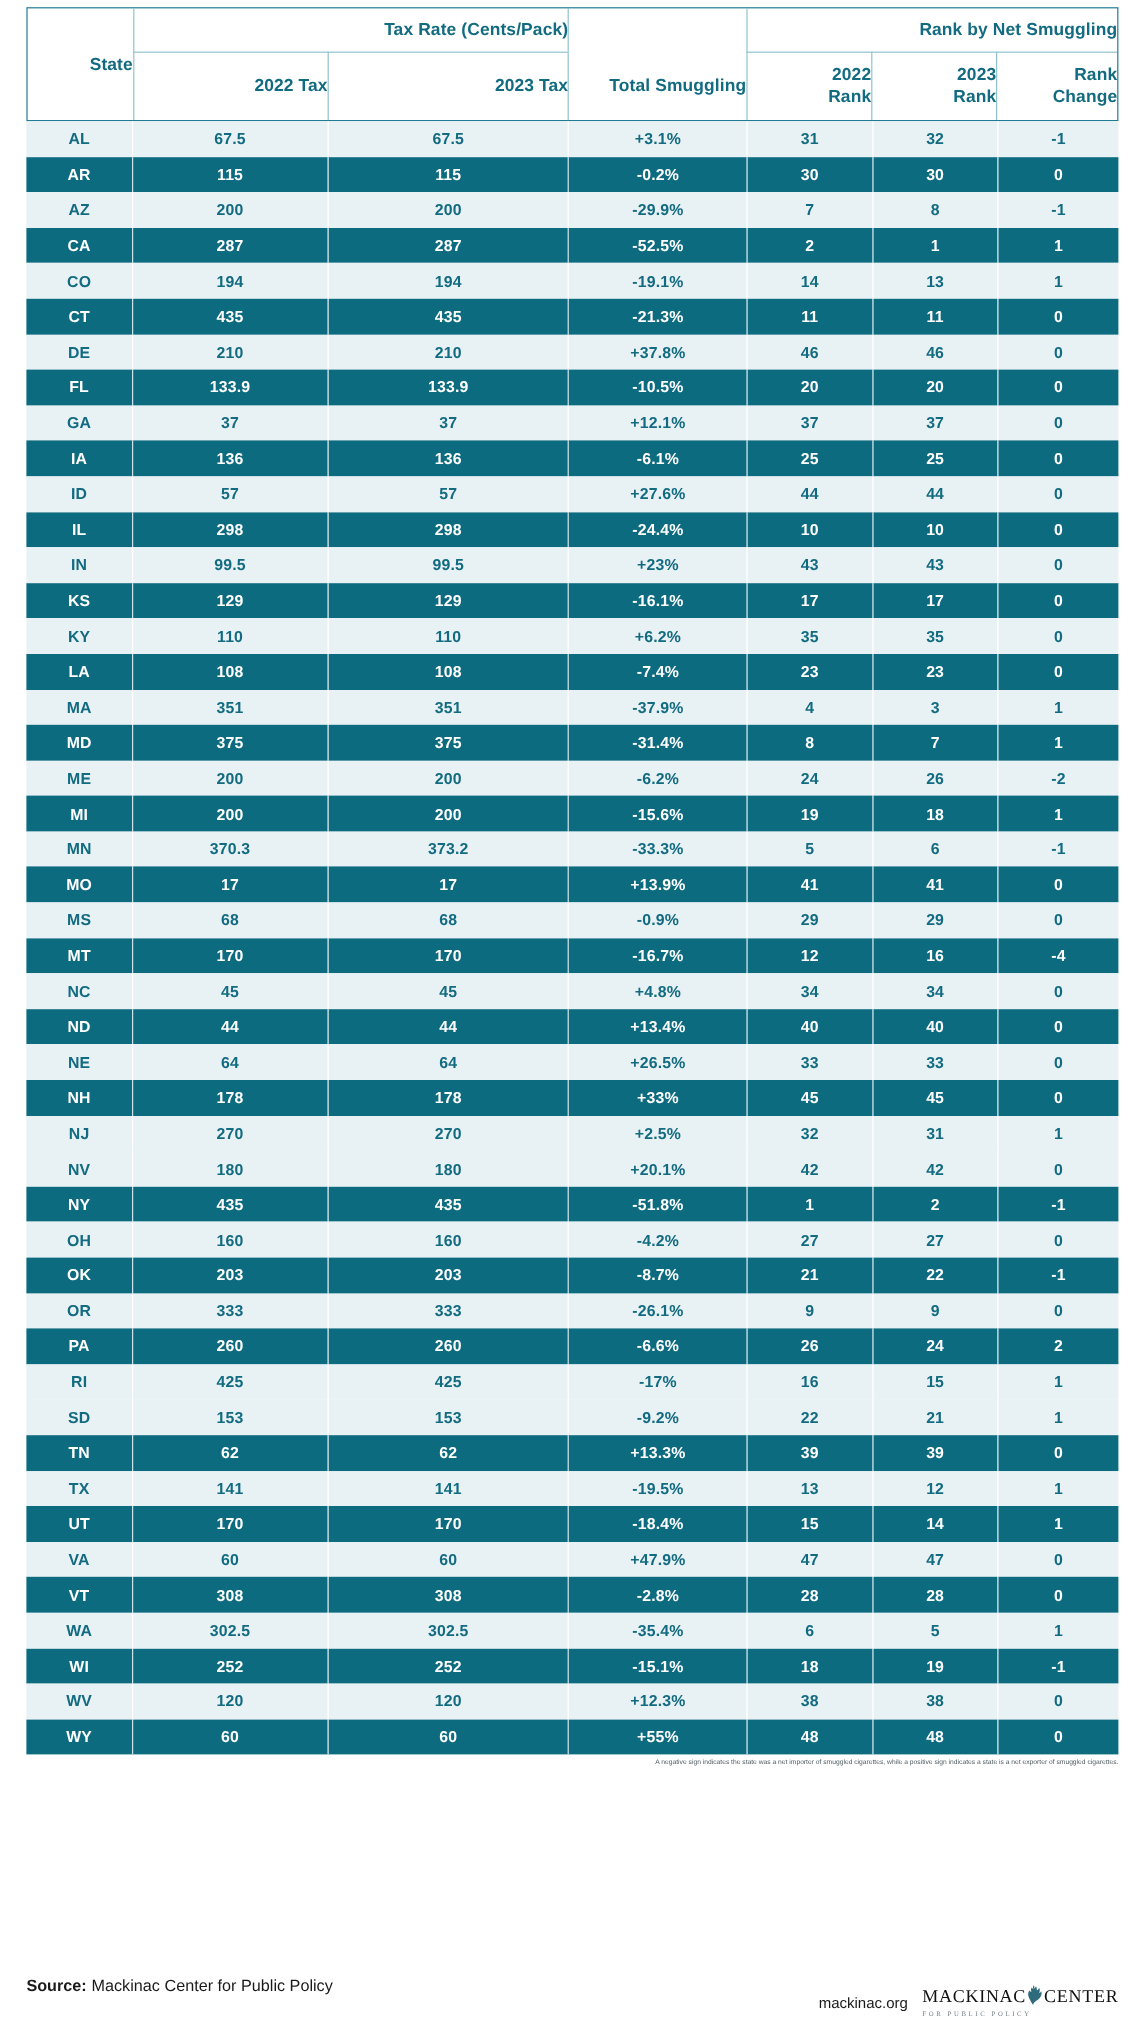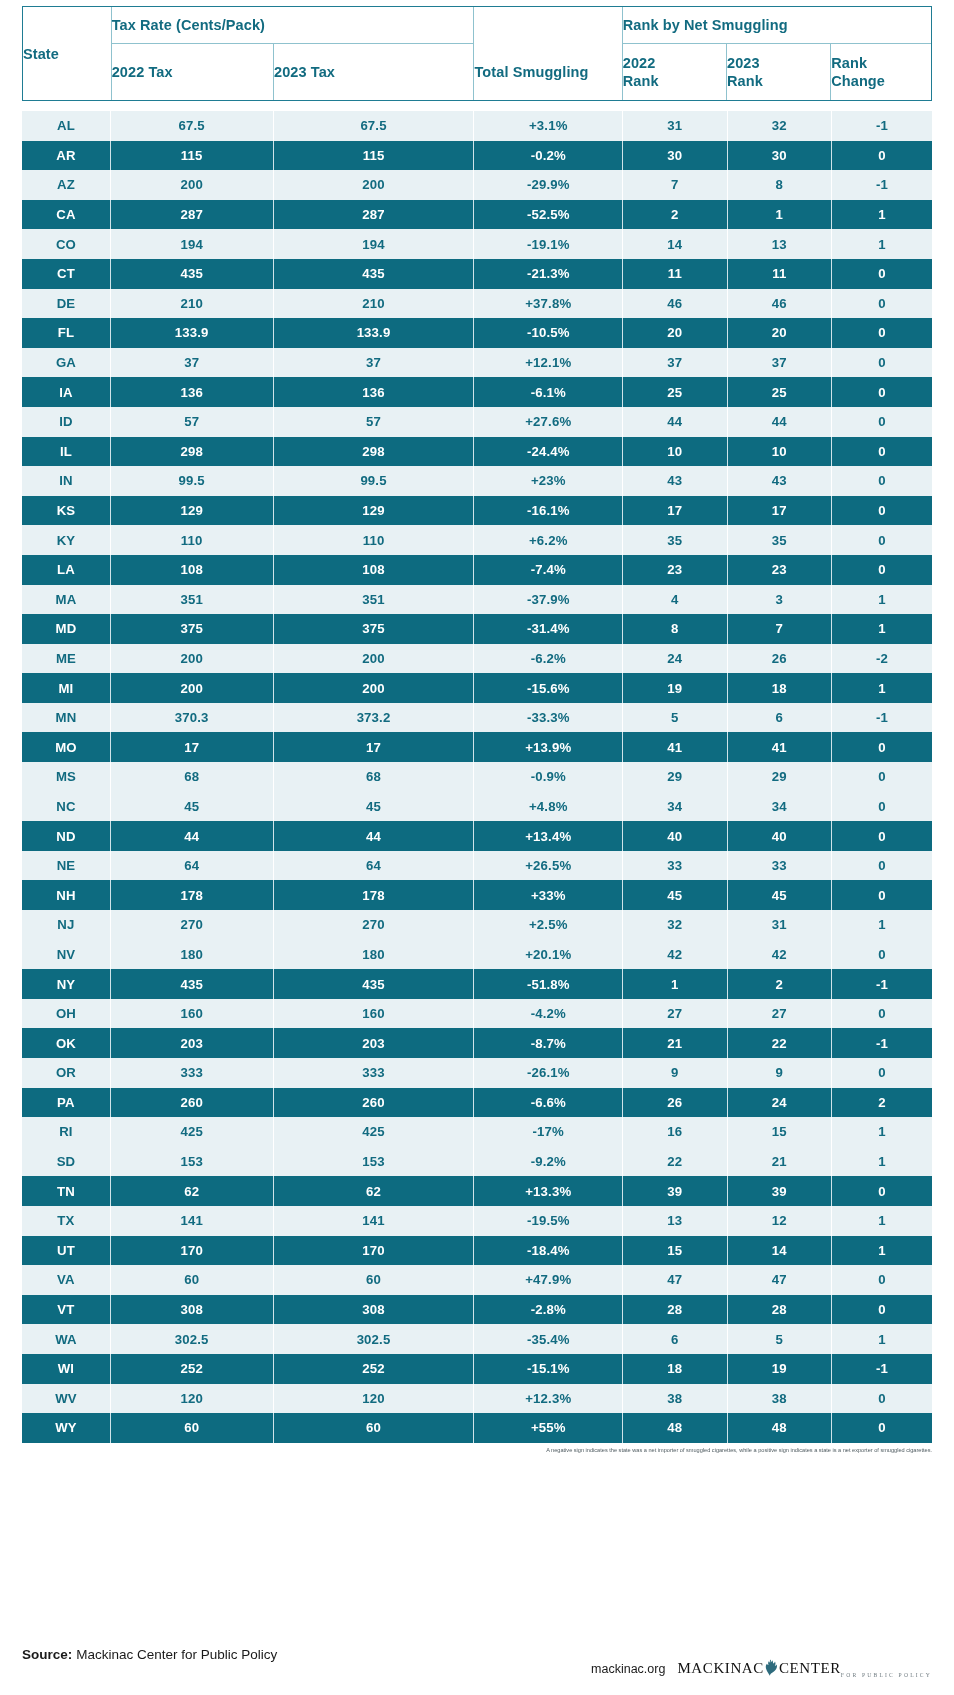--- a/index.html
+++ b/index.html
@@ -28,21 +28,21 @@
     border: 1.4px solid #1f7c93;
     width: 910px;
     box-sizing: border-box;
   }
   table.hdr {
     border-collapse: collapse;
     table-layout: fixed;
     width: 100%;
   }
   table.hdr td {
-    text-align: left;
+    text-align: right;
     vertical-align: middle;
     color: #126b80;
     font-weight: bold;
     font-size: 14.5px;
     letter-spacing: .1px;
     padding: 0;
   }
   .hdr .grp {
     height: 36px;
     border-bottom: 1.2px solid #8fc2ce;
@@ -55,21 +55,21 @@
     font-size: 14.5px;
     border-right: 1.2px solid #8fc2ce;
   }
   .nb { border-bottom: none !important; }
   .two-line { line-height: 1.25; }
 
   
   .body-wrap {
     width: 910px;
     box-sizing: border-box;
-    margin-top: 10px;
+    margin-top: 0;
   }
   table.body {
     border-collapse: collapse;
     table-layout: fixed;
     width: 100%;
   }
   table.body td {
     text-align: center;
     vertical-align: middle;
     height: 29.6px;
@@ -127,22 +127,22 @@
     align-items: center;
     gap: 12px;
     margin-top: 29px;
   }
   .site {
     font-size: 12.5px;
     color: #1a1a1a;
   }
   .logo {
     display: flex;
-    flex-direction: row;
-    align-items: flex-end;
+    flex-direction: column;
+    align-items: flex-start;
     line-height: 1;
   }
   .logo-top {
     display: flex;
     align-items: center;
     font-size: 15px;
     letter-spacing: .6px;
     color: #111111;
     font-family: "Liberation Serif", serif;
     font-weight: normal;
@@ -412,20 +412,29 @@
           </tr>
           <tr class="light">
             <td>MS</td>
             <td>68</td>
             <td>68</td>
             <td>-0.9%</td>
             <td>29</td>
             <td>29</td>
             <td>0</td>
           </tr>
+          <tr class="dark">
+            <td>MT</td>
+            <td>170</td>
+            <td>170</td>
+            <td>-16.7%</td>
+            <td>12</td>
+            <td>16</td>
+            <td>-4</td>
+          </tr>
           <tr class="light">
             <td>NC</td>
             <td>45</td>
             <td>45</td>
             <td>+4.8%</td>
             <td>34</td>
             <td>34</td>
             <td>0</td>
           </tr>
           <tr class="dark">

